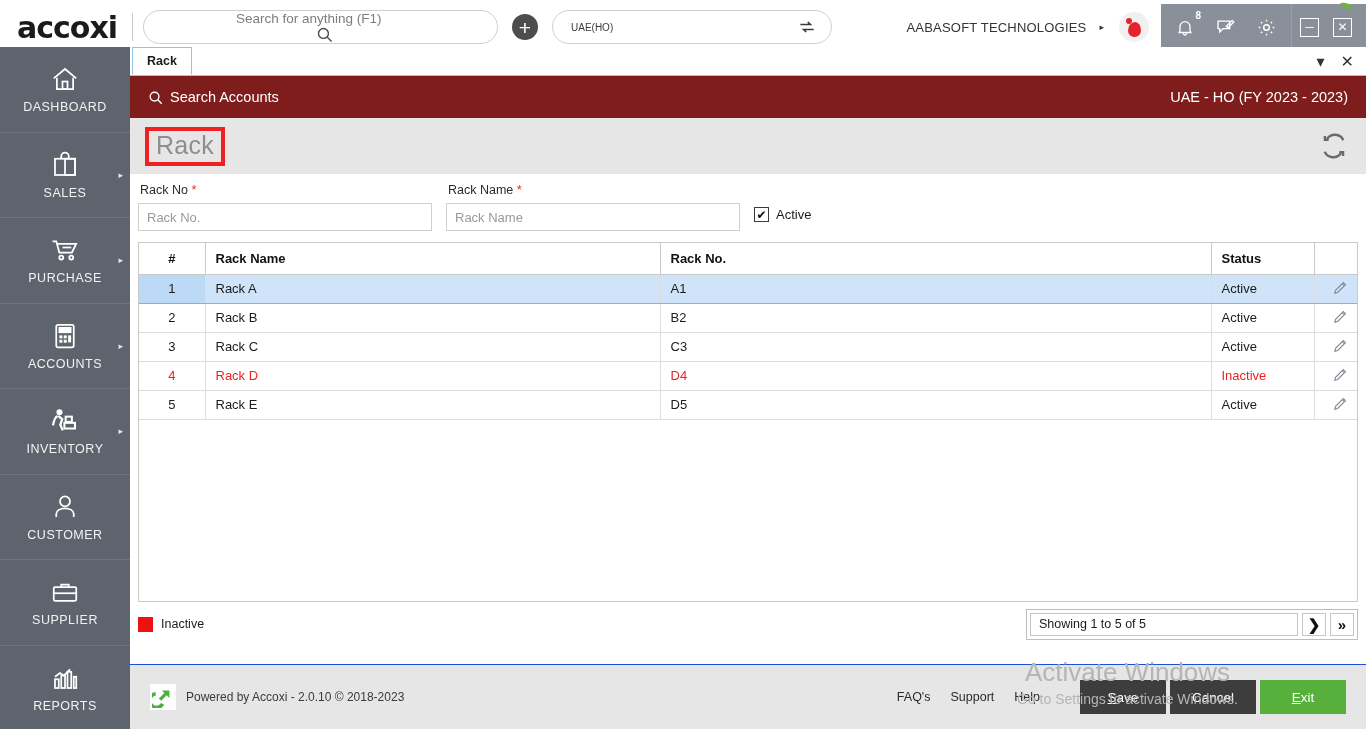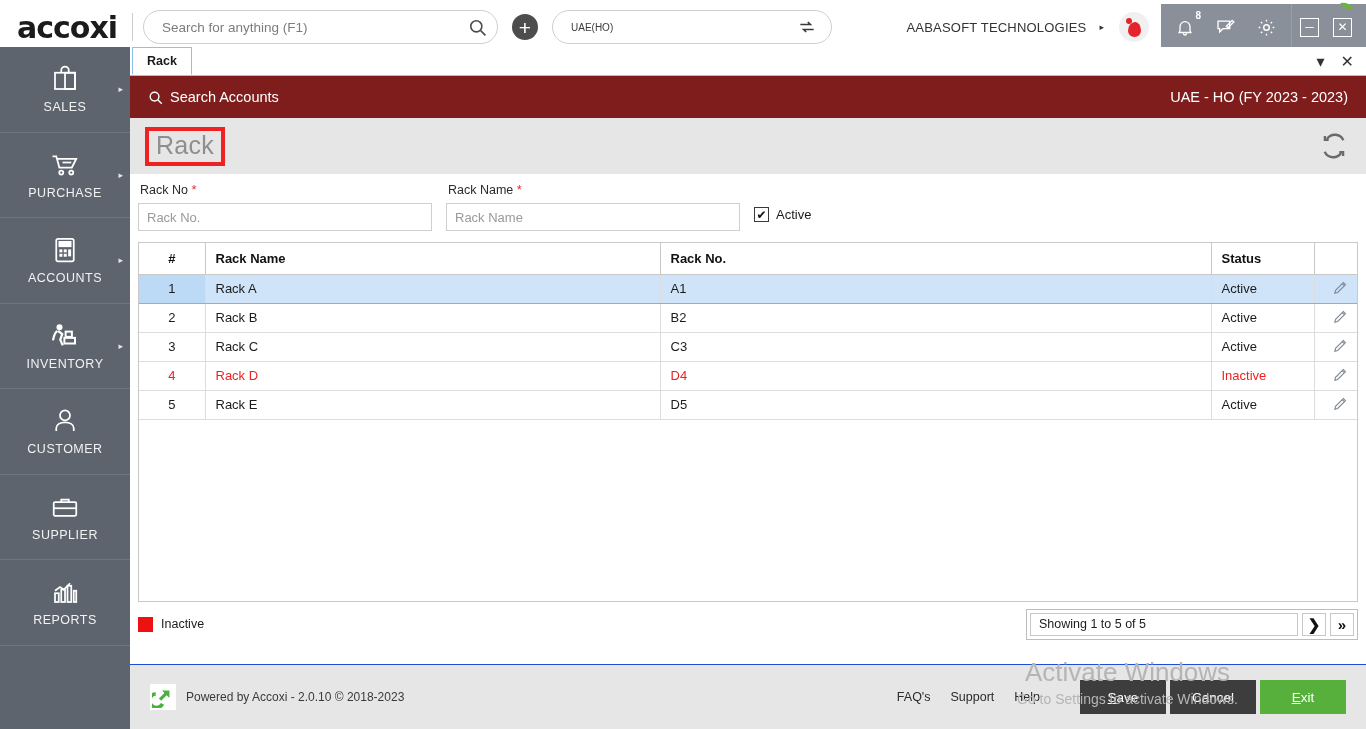--- a/index.html
+++ b/index.html
@@ -29,20 +29,21 @@
     position: absolute; right: 14px; top: -2px;
     width: 11px; height: 8px; background: #6cb33f;
     border-radius: 0 100% 0 100%; transform: rotate(-10deg);
   }
   .logo-divider { width:1px; height: 28px; background: #cccccc; margin: 0 6px 0 2px; }
 
   .search-wrap {
     width: 355px; height: 34px; border: 1px solid #cfcfcf; border-radius: 18px;
     display: flex; align-items: center; padding: 0 10px 0 18px; margin-left: 4px;
     background: #fff;
+    flex-direction: column;
   }
   .search-wrap input {
     flex: 1; border: none; outline: none; font-size: 13.5px; color: #4a4a4a;
     font-family: "Liberation Sans", sans-serif; background: transparent;
   }
   .search-wrap input::placeholder { color: #7d7d7d; }
 
   .plus-btn {
     width: 26px; height: 26px; border-radius: 50%; background: #4d4d4d;
     margin-left: 14px; display:flex; align-items:center; justify-content:center;
@@ -326,20 +327,28 @@
   </div>
 
   <div class="win-group">
     <span class="win-btn">─</span>
     <span class="win-btn">✕</span>
   </div>
 </div>
 
 <div class="sidebar">
 
+  <div class="nav-item">
+    <svg width="36" height="30" viewBox="0 0 24 24" fill="none" stroke="#ffffff" stroke-width="1.4">
+      <path d="M3 11.5L12 4l9 7.5"></path>
+        <path d="M5.5 11v9h13v-9"></path>
+        <rect x="10" y="14" width="4" height="6"></rect>
+    </svg>
+    <span class="nav-label">DASHBOARD</span>
+  </div>
 
   <div class="nav-item">
     <svg width="32" height="30" viewBox="0 0 24 24" fill="none" stroke="#ffffff" stroke-width="1.4">
       <rect x="4" y="7" width="16" height="13"></rect>
         <path d="M9 7V5a3 3 0 0 1 6 0v2"></path>
         <rect x="12" y="7" width="8" height="13"></rect>
     </svg>
     <span class="nav-label">SALES</span>
     <span class="nav-arrow">▸</span>
   </div>

